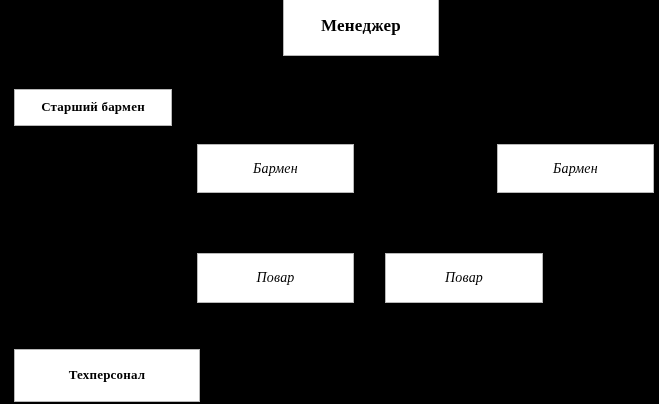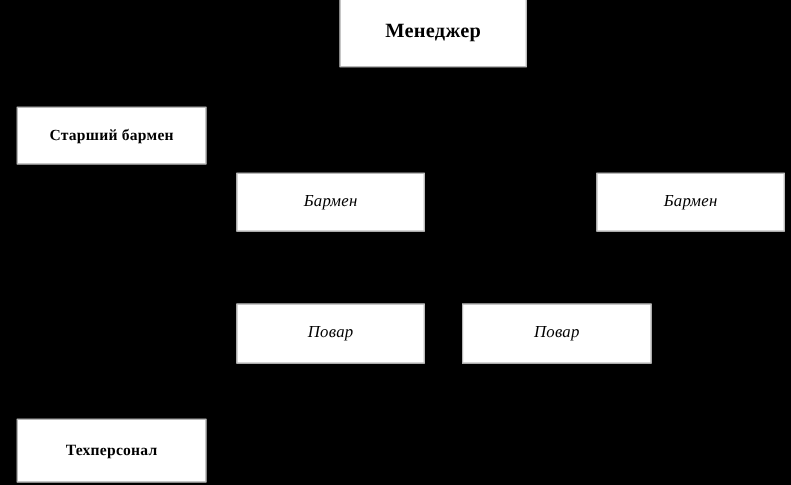--- a/index.html
+++ b/index.html
@@ -37,21 +37,21 @@
   .weight-bold   { font-weight: bold; font-style: normal; }
   .weight-bolditalic { font-weight: normal; font-style: italic; }
 
   
   .n-manager {
     left: 283px; top: -4px; width: 156px; height: 60px;
   }
   .n-manager .node-label { font-size: 17px; }
 
   .n-senior-bartender {
-    left: 14px; top: 89px; width: 158px; height: 48px; text-align: center;
+    left: 14px; top: 89px; width: 158px; height: 37px; text-align: center;
   }
   .n-senior-bartender .node-label { font-size: 13px; }
 
   .n-bartender-1 {
     left: 197px; top: 144px; width: 157px; height: 49px;
   }
   .n-bartender-1 .node-label { font-size: 14px; }
 
   .n-bartender-2 {
     left: 497px; top: 144px; width: 157px; height: 49px;
@@ -62,21 +62,21 @@
     left: 197px; top: 253px; width: 157px; height: 50px;
   }
   .n-cook-1 .node-label { font-size: 14px; }
 
   .n-cook-2 {
     left: 385px; top: 253px; width: 158px; height: 50px;
   }
   .n-cook-2 .node-label { font-size: 14px; }
 
   .n-tech-staff {
-    left: 14px; top: 349px; width: 158px; height: 53px; text-align: center;
+    left: 14px; top: 349px; width: 186px; height: 53px; text-align: center;
   }
   .n-tech-staff .node-label { font-size: 13px; }
 
   
   .connector {
     position: absolute;
     background: #000000;
   }
 </style>
 </head>

